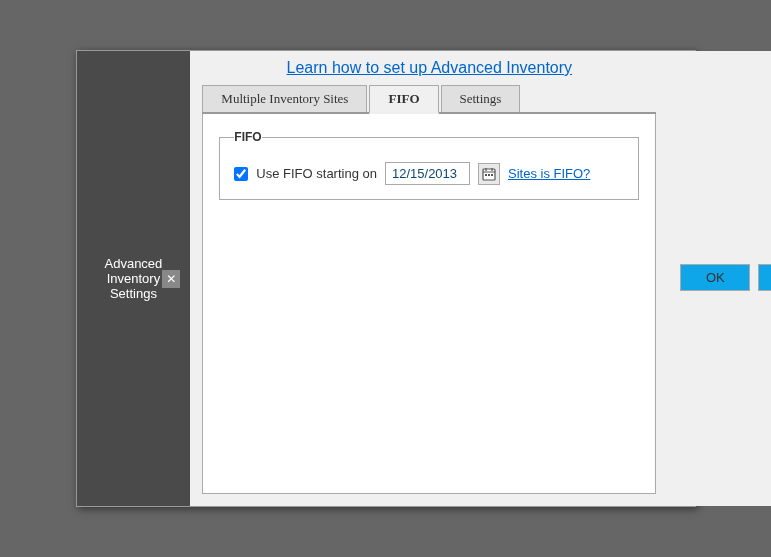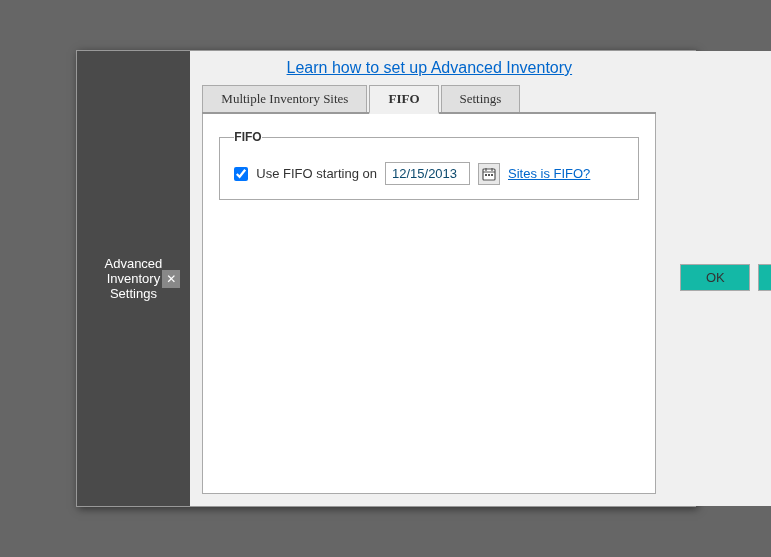--- a/index.html
+++ b/index.html
@@ -150,21 +150,21 @@
       justify-content: flex-end;
       align-items: center;
       padding: 8px 12px 10px 12px;
       gap: 8px;
       background: #f0f0f0;
     }
     .footer-btn {
       padding: 5px 22px;
       font-size: 13px;
       border: 1px solid #aaa;
-      background: #14b8a6;
+      background: #0ea5e9;
       cursor: pointer;
       color: #333;
       min-width: 70px;
     }
   </style>
 </head>
 <body>
 
 <div class="dialog">
 

